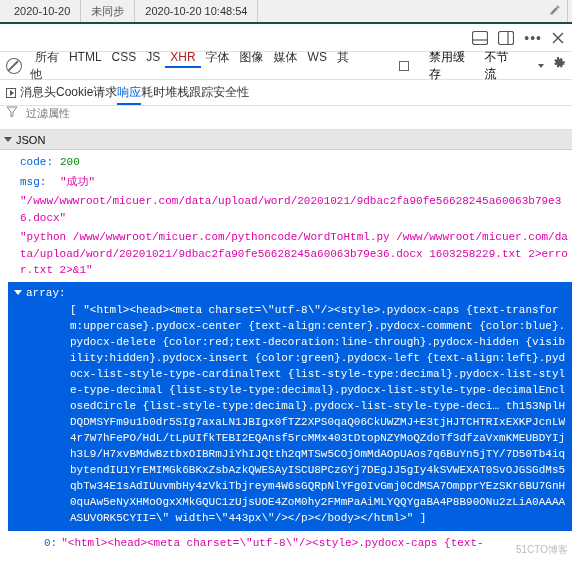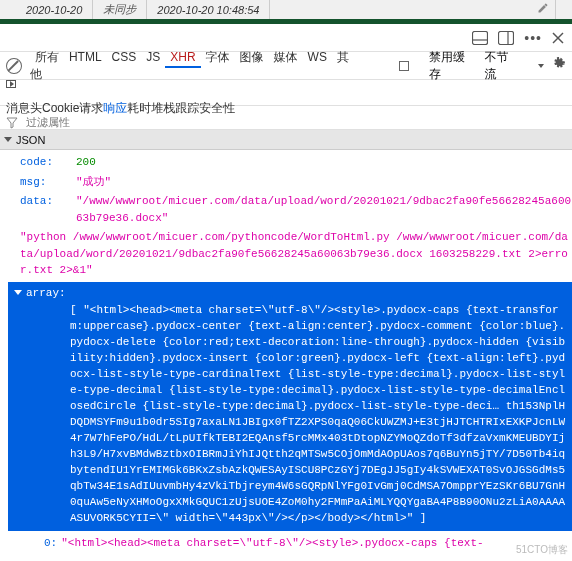--- a/index.html
+++ b/index.html
@@ -1,53 +1,53 @@
 <!DOCTYPE html>
 <html><head>
 <meta charset="utf-8">
 <style>
 * { box-sizing: border-box; }
 body { margin: 0; font-family: "Segoe UI", Tahoma, Arial, sans-serif; font-size: 12px; color: #0c0c0d; background: #fff; width: 572px; }
-.top-row { display: flex; align-items: center; height: 24px; background: #f0f0f0; border-bottom: 5px solid #14532d; padding: 0 16px; font-style: italic; }
+.top-row { display: flex; align-items: center; height: 24px; background: #f0f0f0; border-bottom: 2px solid #14532d; padding: 0 4px; }
 .top-cell { padding: 0 10px; color: #333; font-size: 11px; }
 .top-cell.cn { color: #555; }
 .top-divider { width: 1px; height: 100%; background: #ccc; }
 .flex-spacer { flex: 1; }
 .pencil-icon { color: #888; padding: 0 6px; }
 
 .toolbar1 { display: flex; align-items: center; justify-content: flex-end; height: 28px; border-bottom: 1px solid #e0e0e0; gap: 10px; padding: 0 8px; }
 .tb-icon { color: #555; display: inline-flex; align-items: center; justify-content: center; }
 
 .filter-bar { display: flex; align-items: center; height: 28px; border-bottom: 1px solid #e0e0e0; padding: 0 6px; gap: 8px; font-size: 12px; }
 .nope { width: 16px; height: 16px; border: 1.5px solid #666; border-radius: 50%; position: relative; display: inline-block; }
 .nope::after { content: ""; position: absolute; width: 14px; height: 1.5px; background: #666; top: 6px; left: -1px; transform: rotate(-45deg); }
 .tab { padding: 2px 5px; color: #333; cursor: pointer; }
 .tab.active { border-bottom: 2px solid #0060df; color: #b91c1c; }
 .chk { display: inline-flex; align-items: center; gap: 20px; padding-left: 28px; }
 .chk-box { width: 10px; height: 10px; border: 1px solid #666; }
 .sel { display: inline-flex; align-items: center; gap: 18px; }
 .arrow-down { width: 0; height: 0; border-left: 3px solid transparent; border-right: 3px solid transparent; border-top: 4px solid #555; }
 .gear { font-size: 14px; color: #555; }
 
-.subtabs { display: flex; height: 26px; border-bottom: 1px solid #e0e0e0; padding: 0 6px; gap: 12px; font-size: 12px; flex-direction: column; }
+.subtabs { display: flex; align-items: center; height: 26px; border-bottom: 1px solid #e0e0e0; padding: 0 6px; gap: 4px; font-size: 12px; }
 .play { width: 10px; height: 10px; border: 1px solid #555; display: inline-flex; align-items: center; justify-content: center; }
 .play-tri { width: 0; height: 0; border-top: 3px solid transparent; border-bottom: 3px solid transparent; border-left: 4px solid #555; margin-left: 1px; }
 .subtab { color: #333; cursor: pointer; }
 .subtab.active { color: #0060df; border-bottom: 2px solid #0060df; padding-bottom: 4px; }
 
-.filter-row { display: flex; align-items: flex-end; height: 24px; border-bottom: 1px solid #e0e0e0; padding: 0 6px; gap: 6px; color: #888; }
+.filter-row { display: flex; align-items: flex-start; height: 24px; border-bottom: 1px solid #e0e0e0; padding: 0 6px; gap: 6px; color: #888; }
 .funnel { width: 12px; height: 12px; position: relative; }
 .funnel svg { width: 12px; height: 12px; }
 
 .json-bar { height: 20px; background: #e6e6e6; border-bottom: 1px solid #ccc; display: flex; align-items: center; padding: 0 4px; font-size: 11px; gap: 4px; }
 .tri-d { width: 0; height: 0; border-left: 4px solid transparent; border-right: 4px solid transparent; border-top: 5px solid #555; }
 
 .json-body { padding: 4px 0 4px 20px; font-family: Consolas, "Courier New", monospace; font-size: 11px; line-height: 1.5; }
 .kv { display: flex; margin-bottom: 3px; }
-.k { color: #0060df; min-width: 40px; margin-right: 16px; }
+.k { color: #0060df; min-width: 40px; margin-right: 0; }
 .v-num { color: #058b00; }
 .v-str { color: #dd00a9; word-break: break-all; }
 
 .array-block { background: #0060df; color: #fff; padding: 4px 6px; margin: 2px 0 4px -12px; font-family: Consolas, "Courier New", monospace; font-size: 11px; line-height: 1.45; word-break: break-all; }
 .array-block .tri-d-w { width: 0; height: 0; border-left: 4px solid transparent; border-right: 4px solid transparent; border-top: 5px solid #fff; display: inline-block; margin-right: 4px; vertical-align: middle; }
 .array-block .arr-key { color: #fff; text-align: center; }
 .arr-begin { white-space: nowrap; }
 .arr-content { padding-left: 56px; margin-top: 2px; }
 
 .arr-item2 { display: flex; font-family: Consolas, "Courier New", monospace; font-size: 11px; padding-left: 24px; }
@@ -139,21 +139,20 @@
 <div class="json-body">
   <div class="kv">
     <span class="k">code:</span>
     <span class="v-num">200</span>
   </div>
   <div class="kv">
     <span class="k">msg:</span>
     <span class="v-str">"成功"</span>
   </div>
   <div class="kv">
-    <span class="k">data:</span>
     <span class="v-str">"/www/wwwroot/micuer.com/data/upload/word/20201021/9dbac2fa90fe56628245a60063b79e36.docx"</span>
   </div>
   <div class="kv">
     <span class="v-str">"python /www/wwwroot/micuer.com/pythoncode/WordToHtml.py /www/wwwroot/micuer.com/data/upload/word/20201021/9dbac2fa90fe56628245a60063b79e36.docx 1603258229.txt 2&gt;error.txt 2&gt;&amp;1"</span>
   </div>
 
   <div class="array-block">
     <div class="arr-begin"><span class="tri-d-w"></span><span class="arr-key">array:</span></div>
     <div class="arr-content">[ "&lt;html&gt;&lt;head&gt;&lt;meta charset=\"utf-8\"/&gt;&lt;style&gt;.pydocx-caps {text-transform:uppercase}.pydocx-center {text-align:center}.pydocx-comment {color:blue}.pydocx-delete {color:red;text-decoration:line-through}.pydocx-hidden {visibility:hidden}.pydocx-insert {color:green}.pydocx-left {text-align:left}.pydocx-list-style-type-cardinalText {list-style-type:decimal}.pydocx-list-style-type-decimal {list-style-type:decimal}.pydocx-list-style-type-decimalEnclosedCircle {list-style-type:decimal}.pydocx-list-style-type-deci… th153NplHDQDMSYFm9u1b0dr5SIg7axaLN1JBIgx0fTZ2XPS0qaQ06CkUWZMJ+E3tjHJTCHTRIxEXKPJcnLW4r7W7hFePO/HdL/tLpUIfkTEBI2EQAnsf5rcMMx403tDtopNZYMoQZdoTf3dfzaVxmKMEUBDYIjh3L9/H7xvBMdwBztbxOIBRmJiYhIJQtth2qMTSw5COjOmMdAOpUAos7q6BuYn5jTY/7D50Tb4iqbytendIU1YrEMIMGk6BKxZsbAzkQWESAyISCU8PCzGYj7DEgJJ5gIy4kSVWEXAT0SvOJGSGdMs5qbTw34E1sAdIUuvmbHy4zVkiTbjreym4W6sGQRpNlYFg0IvGmj0CdMSA7OmpprYEzSKr6BU7GnH0quAw5eNyXHMoOgxXMkGQUC1zUjsUOE4ZoM0hy2FMmPaAiMLYQQYgaBA4P8B90ONu2zLiA0AAAAASUVORK5CYII=\" width=\"443px\"/&gt;&lt;/p&gt;&lt;/body&gt;&lt;/html&gt;" ]</div>
   </div>

